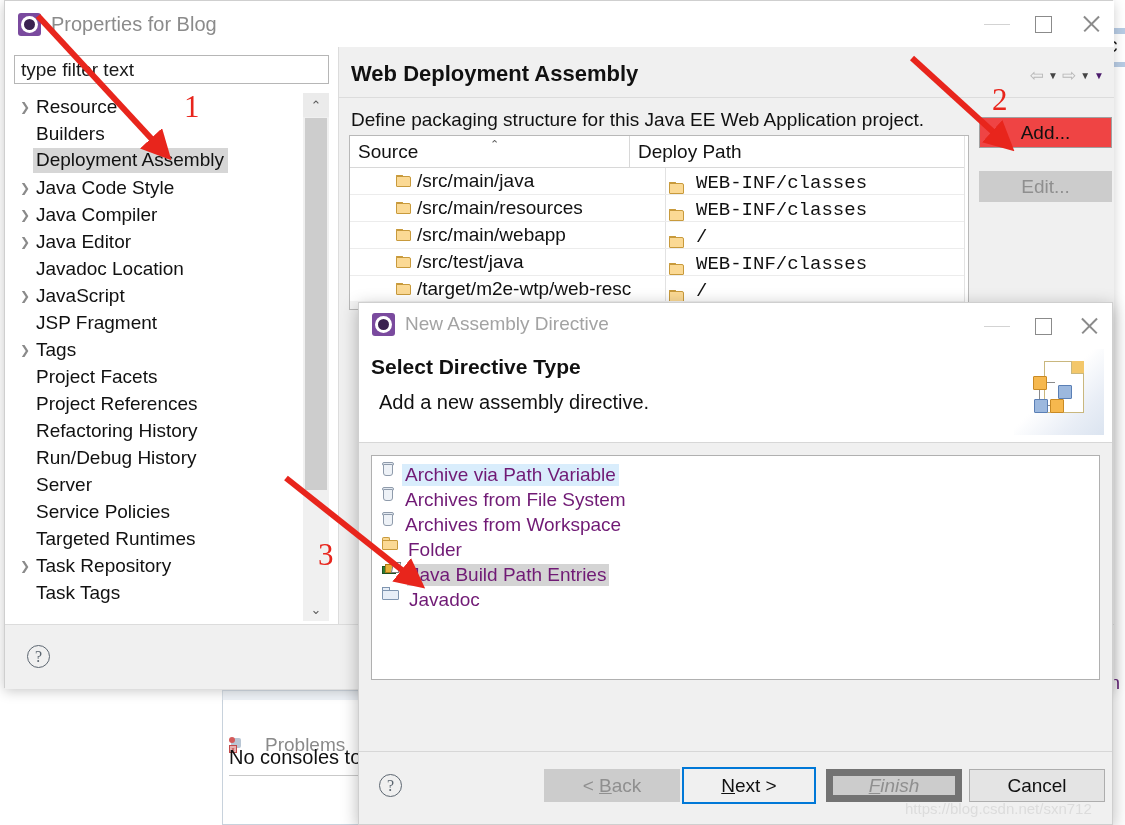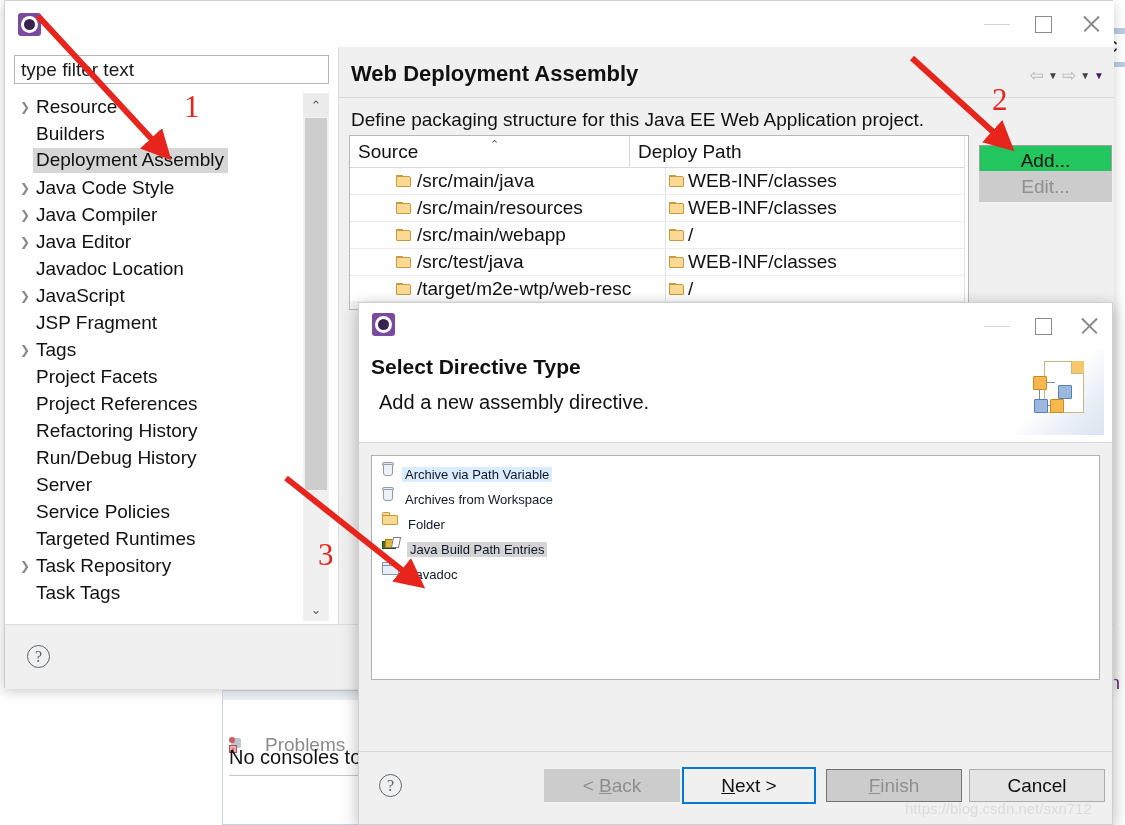--- a/index.html
+++ b/index.html
@@ -201,21 +201,21 @@
   .tbl-h-label { font-size: 19px; color: #111; padding-left: 8px; }
   #sort-indicator {
     position: absolute; left: 140px; top: 2px; font-size: 11px; color: #5a5a5a;
   }
   .tbl-row { display: flex; height: 27px; border-bottom: 1px solid #ececec; padding-left: 36px; }
   .tbl-c-src {
     width: 280px; border-right: 1px solid #e2e2e2;
     display: flex; align-items: center; padding-left: 10px; gap: 6px; overflow: hidden;
   }
   .tbl-c-dep {
-    flex: 1; display: flex; align-items: center; padding-left: 3px; gap: 4px; overflow: hidden;
+    flex: 1; display: flex; align-items: flex-end; padding-left: 3px; gap: 12px; overflow: hidden; font-family: Liberation Mono, monospace;
   }
   .cell-text { font-size: 19px; color: #111; white-space: nowrap; }
   .folder-icon {
     width: 15px; height: 12px; position: relative; flex: 0 0 15px;
   }
   .folder-icon .f-back {
     position: absolute; left: 0; top: 1px; width: 15px; height: 11px;
     background: #fbd994; border: 1px solid #c89a3c; border-radius: 1px 2px 1px 1px;
   }
   .folder-icon .f-tab {
@@ -230,21 +230,21 @@
     position: absolute; left: 0px; bottom: 0px; width: 614px; height: 8px; background: #f4f4f4;
   }
 
   
   .side-btn {
     position: absolute; left: 640px; width: 133px; height: 31px;
     font-size: 19px; font-family: "Liberation Sans", sans-serif;
     display: flex; align-items: center; justify-content: center;
   }
   #btn-add {
-    top: 98px; background: #22c55e; border: 1px solid #a0a0a0; color: #111;
+    top: 70px; background: #ef4444; border: 1px solid #a0a0a0; color: #111;
   }
   #btn-edit {
     top: 124px; background: #cccccc; border: 1px solid #cccccc; color: #8f8f8f;
   }
   #btn-remove {
     top: 163px; background: #cccccc; border: 1px solid #cccccc; color: #8f8f8f;
   }
 
   
   #prop-bottom {
@@ -304,21 +304,21 @@
 
   #dlg-listbox {
     position: absolute; left: 12px; top: 152px; width: 729px; height: 225px;
     background: #ffffff; border: 1px solid #b0b0b0;
     overflow: hidden;
   }
   .list-row {
     height: 25px; display: flex; align-items: center; gap: 7px; padding-left: 10px;
   }
   .list-label {
-    font-size: 13px; color: #0f172a; font-family: "Liberation Sans", sans-serif;
+    font-size: 19px; color: #701a75; font-family: "Liberation Sans", sans-serif;
     padding: 0 3px;
     margin-top: 12px;
   }
   .list-label.hl-blue { background: #d9edfc; }
   .list-label.hl-gray { background: #d4d4d4; }
   
   .jar-icon { width: 13px; height: 16px; position: relative; flex: 0 0 13px; }
   .jar-icon .jar-body {
     position: absolute; left: 1px; top: 3px; width: 10px; height: 12px;
     background: #eef2f7; border: 1px solid #8f9bab; border-radius: 1px 1px 3px 3px;
@@ -404,20 +404,21 @@
 </div>
 
 <div id="properties-window">
 
   <div id="properties-titlebar">
     <span class="win-icon">
       <span class="gear-outer"></span>
         <span class="gear-ring"></span>
         <span class="gear-hole"></span>
     </span>
+    <span id="properties-title">Properties for Blog</span>
     <span class="win-controls">
       <span class="win-btn">
           <span class="wb-min"></span>
         </span>
       <span class="win-btn">
           <span class="wb-max"></span>
         </span>
       <span class="win-btn">
           <span class="wb-close"></span>
         </span>
@@ -629,20 +630,21 @@
 </div>
 
 <div id="directive-dialog">
 
   <div id="dlg-titlebar">
     <span class="win-icon">
       <span class="gear-outer"></span>
         <span class="gear-ring"></span>
         <span class="gear-hole"></span>
     </span>
+    <span id="dlg-title">New Assembly Directive</span>
     <span class="win-controls">
       <span class="dlg-win-btn">
           <span class="wb-min"></span>
         </span>
       <span class="dlg-win-btn">
           <span class="wb-max"></span>
         </span>
       <span class="dlg-win-btn">
           <span class="wb-close"></span>
         </span>
@@ -671,20 +673,27 @@
           <span class="jar-lid"></span>
           <span class="jar-body"></span>
         </span>
         <span class="list-label hl-blue">Archive via Path Variable</span>
       </div>
       <div class="list-row">
         <span class="jar-icon">
           <span class="jar-lid"></span>
           <span class="jar-body"></span>
         </span>
+        <span class="list-label">Archives from File System</span>
+      </div>
+      <div class="list-row">
+        <span class="jar-icon">
+          <span class="jar-lid"></span>
+          <span class="jar-body"></span>
+        </span>
         <span class="list-label">Archives from Workspace</span>
       </div>
       <div class="list-row">
         <span class="folder-open-icon">
           <span class="fo-t"></span>
           <span class="fo-b"></span>
         </span>
         <span class="list-label">Folder</span>
       </div>
       <div class="list-row">
@@ -706,21 +715,21 @@
 
   <div id="dlg-footer-rule" style="position:absolute;left:0;top:448px;width:753px;height:1px;background:#d7d7d7;"></div>
   <div class="help-icon" style="position:absolute;left:20px;top:471px;">?</div>
 
   <div class="dlg-btn" style="left:185px;top:466px;background:#cccccc;border:1px solid #cccccc;color:#8f8f8f;">
     <span>&lt; <span class="btn-underline">B</span>ack</span>
   </div>
   <div class="dlg-btn" style="left:323px;top:464px;width:134px;height:37px;background:#f0f0f0;border:2px solid #0078d7;color:#111;">
     <span><span class="btn-underline">N</span>ext &gt;</span>
   </div>
-  <div class="dlg-btn" style="left:467px;top:466px;background:#cccccc;border:1px solid #737373;color:#8f8f8f;">
+  <div class="dlg-btn" style="left:467px;top:466px;background:#cccccc;border:7px solid #737373;color:#8f8f8f;font-style:italic;">
     <span><span class="btn-underline">F</span>inish</span>
   </div>
   <div class="dlg-btn" style="left:610px;top:466px;background:#e4e4e4;border:1px solid #adadad;color:#111;">Cancel</div>
 </div>
 
 <div id="annotations">
   <svg width="1125" height="825" style="position:absolute;left:0;top:0;">
     <defs>
       <marker id="arrowhead" markerWidth="5" markerHeight="5" refX="2.2" refY="2.5" orient="auto">
         <polygon points="0,0 5,2.5 0,5" fill="#e8251c"></polygon>

